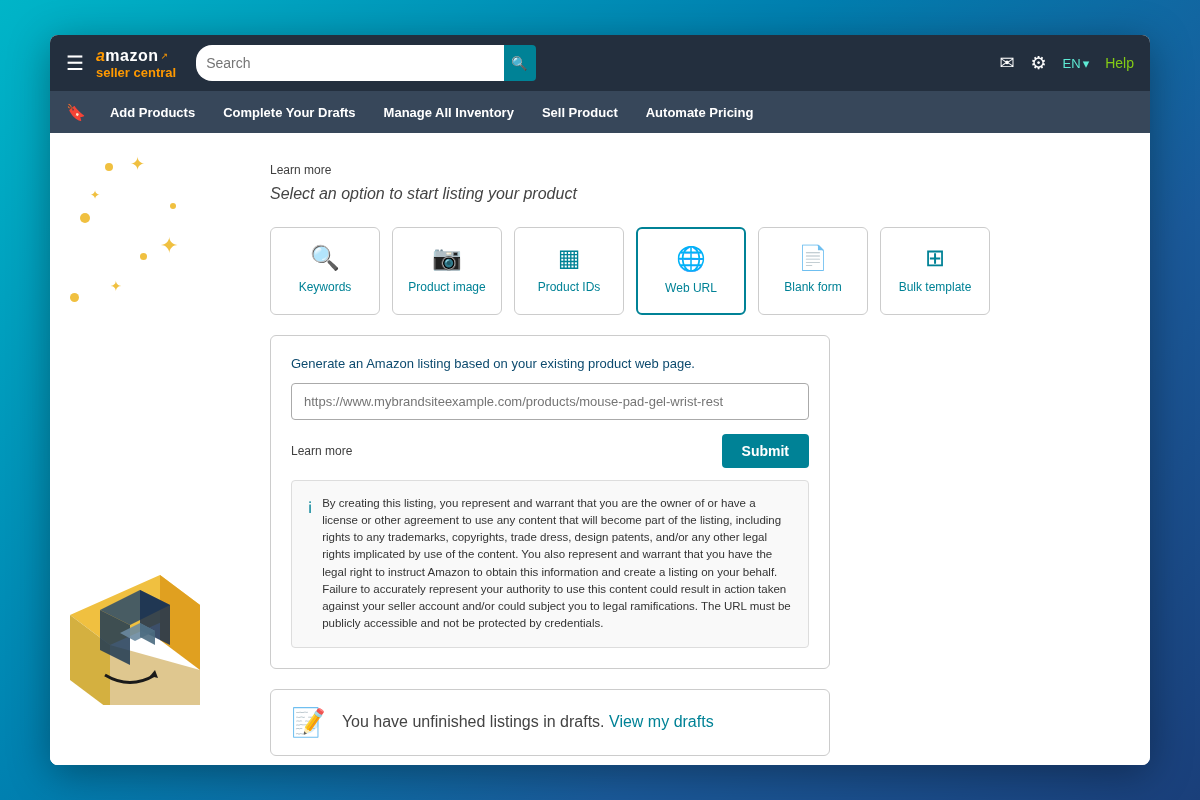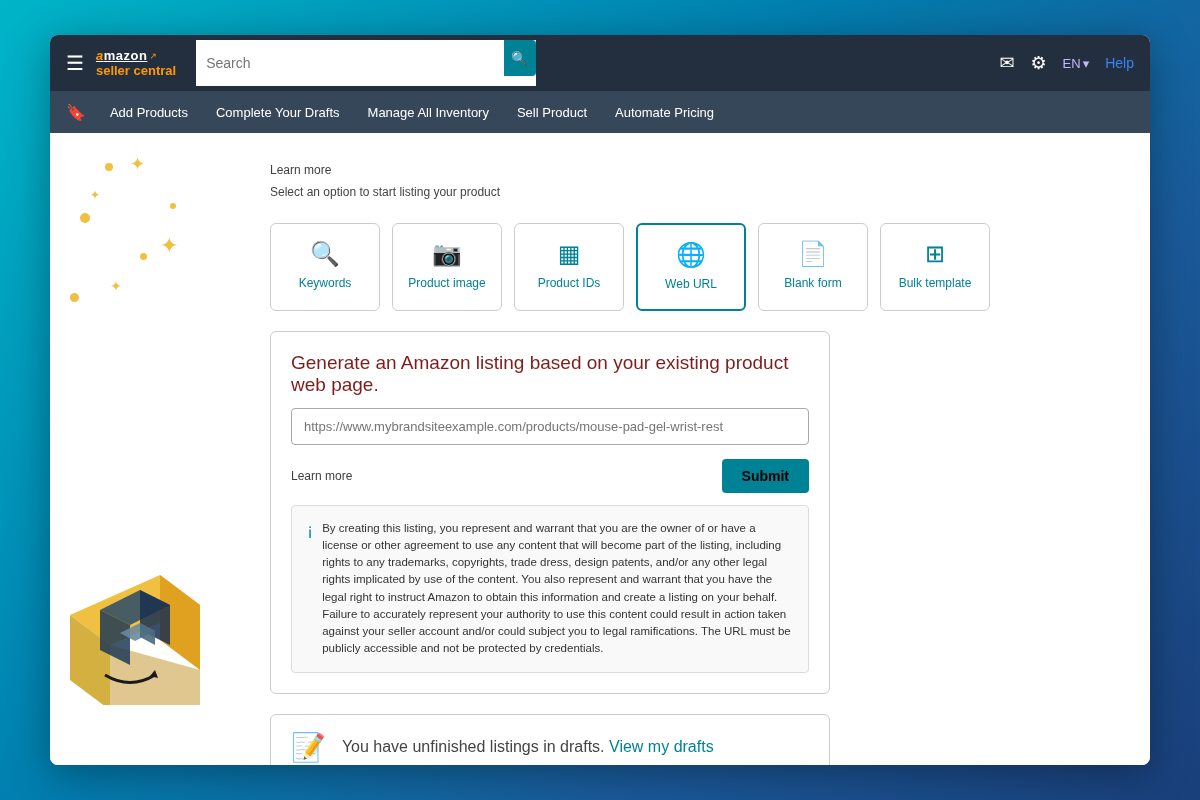--- a/index.html
+++ b/index.html
@@ -38,39 +38,39 @@
       cursor: pointer;
       margin-right: 12px;
     }
     .logo {
       display: flex;
       flex-direction: column;
       margin-right: 20px;
     }
     .logo-amazon {
       color: white;
-      font-size: 13px;
+      font-size: 16px;
       font-weight: bold;
       letter-spacing: 0.5px;
-      text-decoration: underline;
     }
     .logo-amazon span { color: #ff9900; font-style: italic; }
     .logo-seller {
       color: #ff9900;
       font-size: 13px;
       font-weight: bold;
     }
     .search-bar {
       flex: 1;
       max-width: 340px;
       display: flex;
-      background: white;
-      border-radius: 0;
+      align-items: center;
+      background: white;
+      border-radius: 16px;
       padding: 0 10px;
-      height: 46px;
+      height: 36px;
     }
     .search-input {
       border: none;
       outline: none;
       flex: 1;
       font-size: 14px;
       color: #555;
     }
     .search-icon-btn {
       background: #008296;
@@ -89,26 +89,26 @@
       display: flex;
       align-items: center;
       gap: 16px;
     }
     .topbar-icon {
       color: white;
       font-size: 18px;
       cursor: pointer;
     }
     .topbar-text {
-      color: #3b82f6;
+      color: #84cc16;
       font-size: 14px;
       cursor: pointer;
     }
     .lang-btn {
-      color: #c4b5fd;
+      color: #5eead4;
       font-size: 13px;
       display: flex;
       align-items: center;
       gap: 2px;
       cursor: pointer;
     }
     
     .secondnav {
       background: #37475a;
       display: flex;
@@ -123,20 +123,21 @@
       font-size: 16px;
       margin-right: 8px;
     }
     .nav-item {
       color: white;
       font-size: 13px;
       padding: 4px 12px;
       border-radius: 3px;
       cursor: pointer;
       white-space: nowrap;
+      font-weight: bold;
     }
     
     .main-content {
       flex: 1;
       background: white;
       overflow-y: auto;
       display: flex;
       position: relative;
     }
     
@@ -170,23 +171,24 @@
       font-weight: 300;
       color: #1a1a1a;
     }
     .learn-more-link {
       color: #404040;
       font-size: 12px;
       text-decoration: none;
       cursor: pointer;
     }
     .page-subtitle {
-      font-size: 12px;
+      font-size: 16px;
       color: #444;
       margin-bottom: 24px;
+      font-style: italic;
     }
     
     .option-cards {
       display: flex;
       gap: 12px;
       margin-bottom: 20px;
       flex-wrap: wrap;
     }
     .option-card {
       border: 1px solid #ccc;
@@ -217,42 +219,42 @@
     }
     
     .url-section {
       border: 1px solid #ccc;
       border-radius: 6px;
       padding: 20px;
       margin-bottom: 20px;
       max-width: 560px;
     }
     .url-desc {
-      font-size: 19px;
-      color: #7f1d1d;
+      font-size: 13px;
+      color: #0c4a6e;
       margin-bottom: 12px;
     }
     .url-input {
       width: 100%;
       border: 1px solid #aaa;
       border-radius: 4px;
       padding: 10px 12px;
       font-size: 13px;
       color: #555;
       outline: none;
       margin-bottom: 14px;
     }
     .url-footer {
       display: flex;
       align-items: center;
       justify-content: space-between;
     }
     .submit-btn {
       background: #008296;
-      color: #000000;
+      color: #ffffff;
       border: none;
       border-radius: 4px;
       padding: 9px 20px;
       font-size: 14px;
       cursor: pointer;
       font-weight: bold;
     }
     
     .disclaimer {
       background: #f9f9f9;

